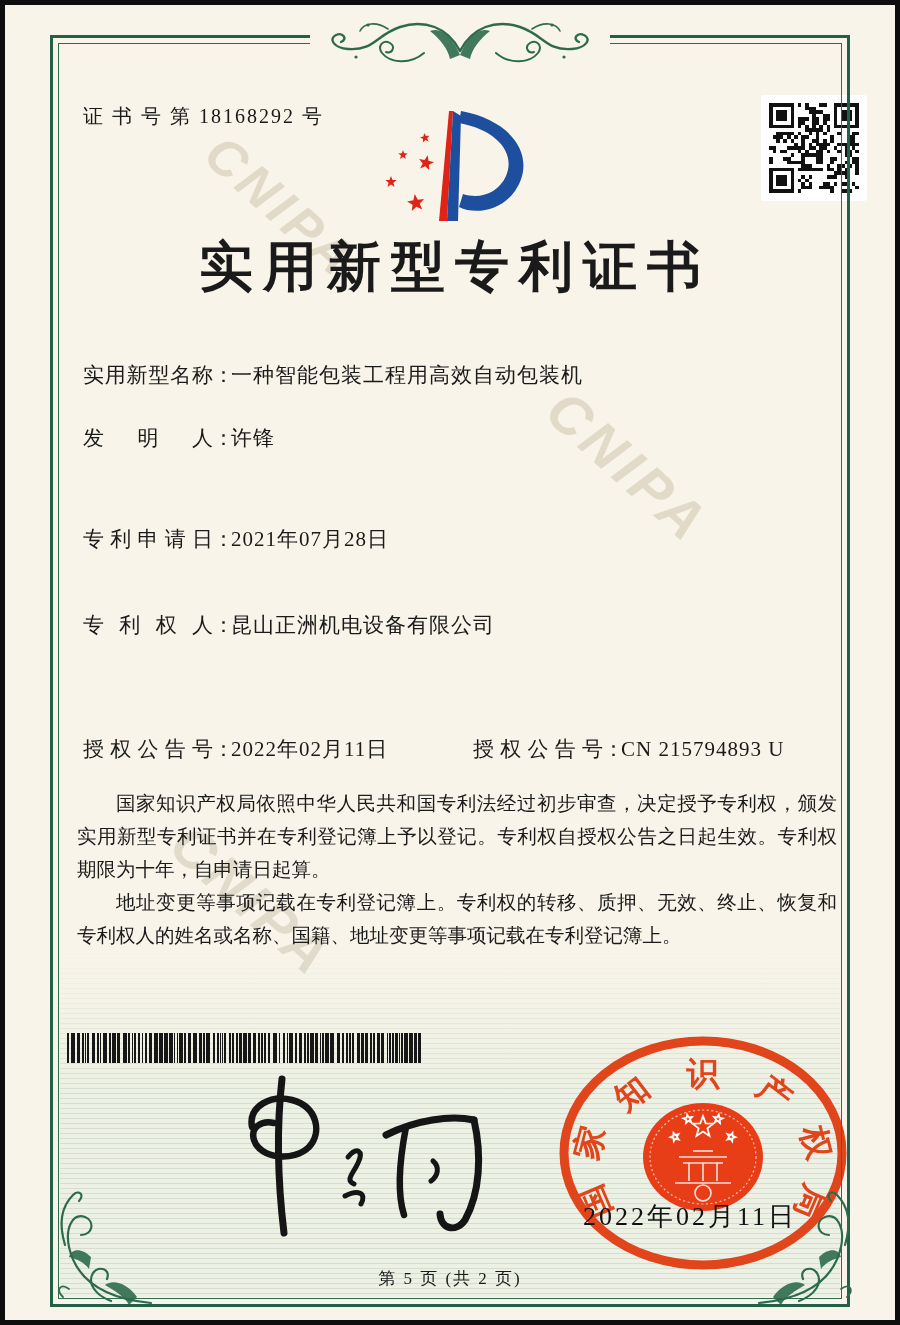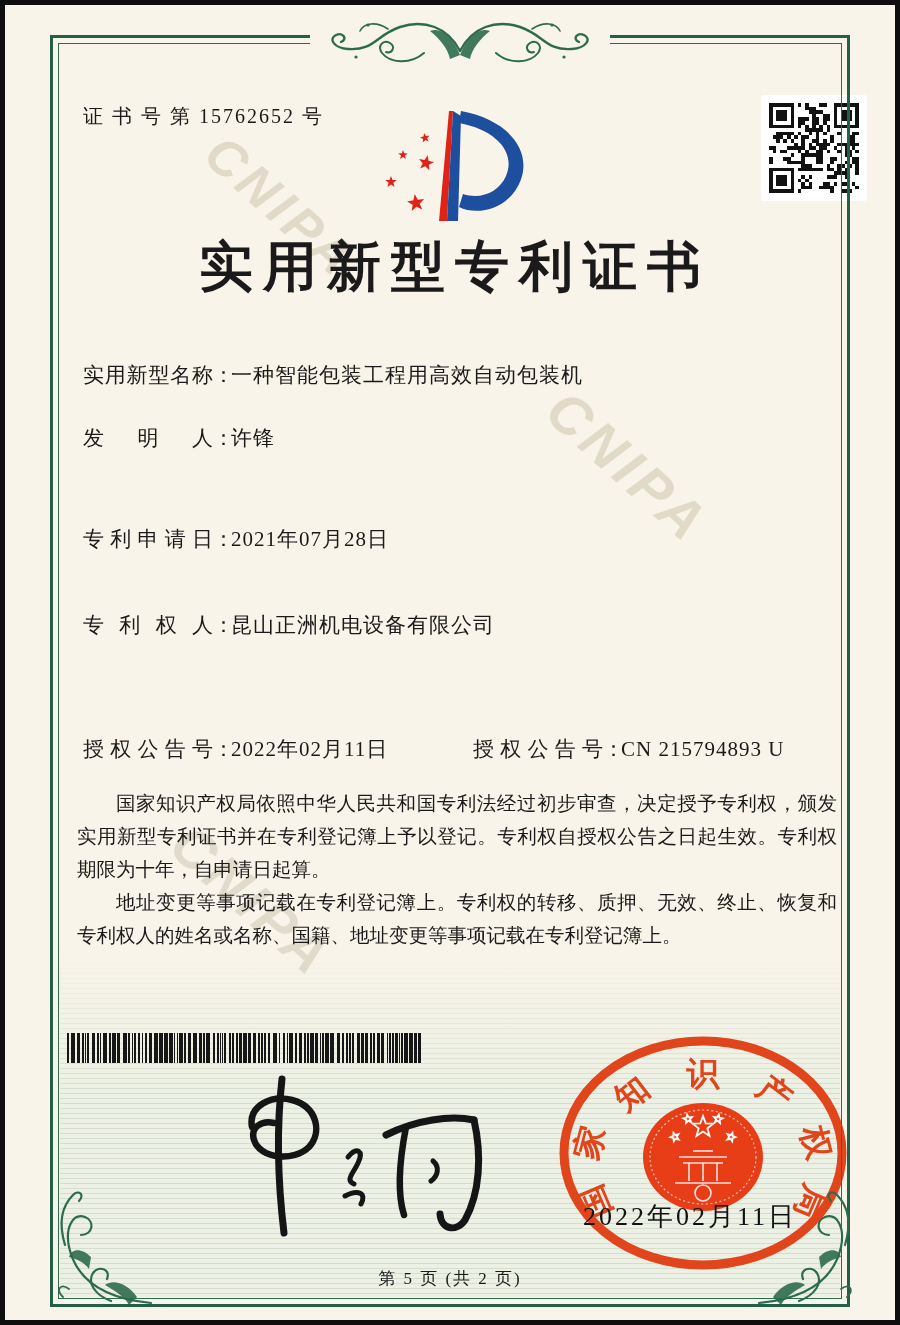--- a/index.html
+++ b/index.html
@@ -103,21 +103,21 @@
     <g transform="matrix(-1,0,0,1,112,0)" fill="none" stroke="#2e6b4c" stroke-width="2.2" stroke-linecap="round">
       <path d="M10,118 C52,114 84,98 92,62 C96,42 88,28 76,32 C66,36 68,50 80,50"></path>
       <path d="M50,116 C66,110 74,98 68,88 C62,80 50,84 54,94"></path>
       <path d="M96,60 C102,40 100,22 88,10 C82,4 76,10 82,16"></path>
       <path d="M92,104 C100,98 106,104 98,112" stroke-width="1.8"></path>
       <path d="M24,112 C34,98 48,94 56,100 C46,106 36,112 32,120 Z" fill="#2e6b4c" stroke="none" opacity=".9"></path>
       <path d="M70,72 C80,62 90,64 92,72 C84,74 76,78 72,84 Z" fill="#2e6b4c" stroke="none" opacity=".9"></path>
     </g>
   </svg>
 
-  <div class="cert-no">证 书 号 第 15762652 号</div>
+  <div class="cert-no">证 书 号 第 18168292 号</div>
 
   <svg class="logo" width="170" height="130" viewBox="0 0 170 130">
     <path d="M88,14 C142,24 164,62 142,94 C128,114 102,118 86,110 L90,97 C108,103 126,95 133,79 C143,56 124,33 86,26 Z" fill="#1d4f9e"></path>
     <path d="M66,124 L76,14 L80,14 L74,124 Z" fill="#df2417"></path>
     <path d="M74,124 L80,14 L88,19 L85,124 Z" fill="#1d4f9e"></path>
     <g id="logo-stars" fill="#df2417">
         <polygon points="51.1,36.1 52.9,39.1 56.4,38.7 54.1,41.3 55.6,44.5 52.4,43.1 49.8,45.5 50.1,42.0 47.0,40.3 50.5,39.5"></polygon>
         <polygon points="30.0,53.0 31.2,56.3 34.8,56.5 32.0,58.6 32.9,62.0 30.0,60.1 27.1,62.0 28.0,58.6 25.2,56.5 28.8,56.3"></polygon>
         <polygon points="54.7,58.2 55.5,63.8 61.0,65.2 55.9,67.7 56.3,73.3 52.3,69.3 47.1,71.4 49.7,66.4 46.1,62.0 51.6,62.9"></polygon>
         <polygon points="18.0,79.0 19.5,83.0 23.7,83.1 20.4,85.8 21.5,89.9 18.0,87.5 14.5,89.9 15.6,85.8 12.3,83.1 16.5,83.0"></polygon>

